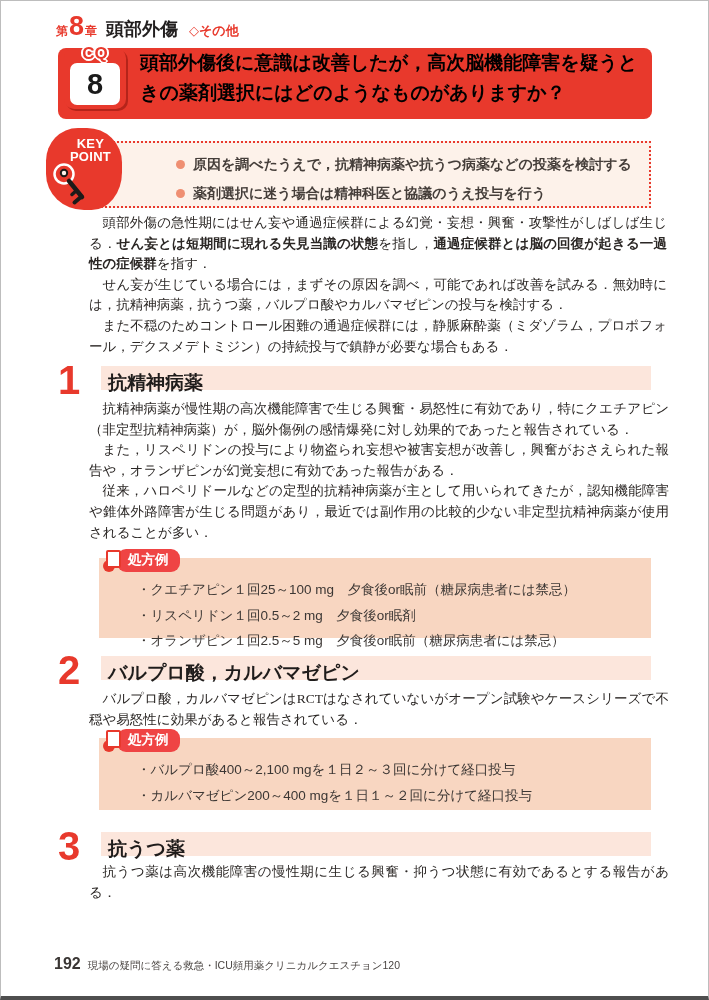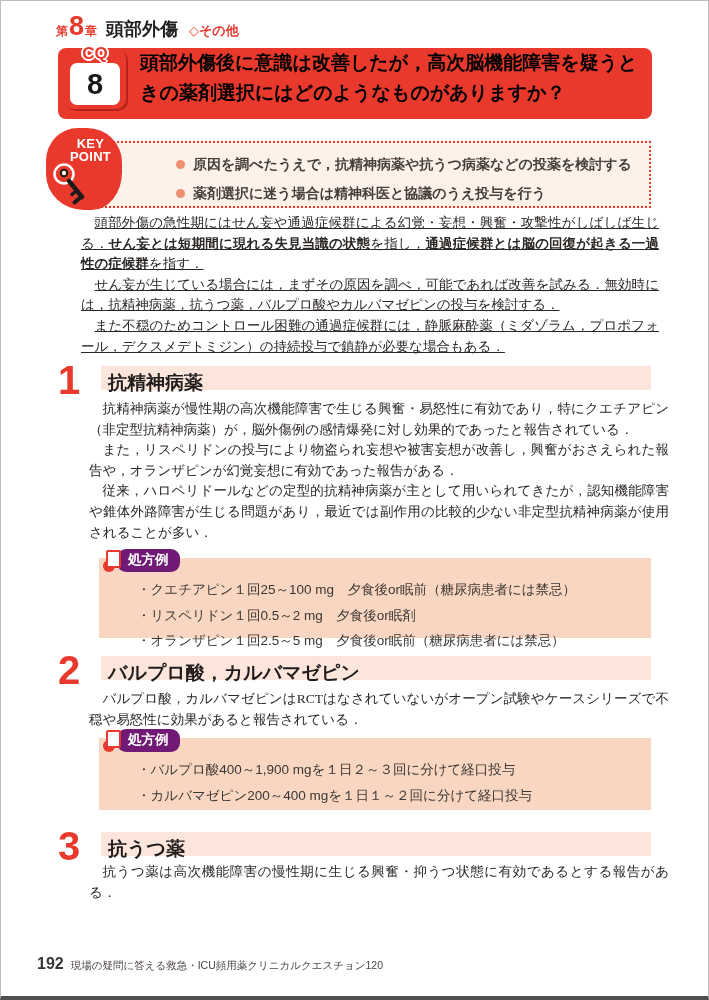--- a/index.html
+++ b/index.html
@@ -60,27 +60,27 @@
   .sec-title { position:absolute; left:50px; top:9px; color:#1f1c1b;
     font-family:"Liberation Sans","DejaVu Sans",sans-serif; font-weight:bold; font-size:19px;text-align:right; }
 
   
   .rx-box { position:absolute; left:98px; width:552px; background:#f8d6c1; padding:19px 10px 6px 38px; }
   .rx-label-wrap { position:absolute; top:-9px; left:4px; display:flex; align-items:center; }
   .rx-icon { position:relative; width:20px; height:22px; flex:none; margin-right:-6px; z-index:1; }
   .rx-icon .dot { position:absolute; left:0; bottom:0; width:12px; height:12px; border-radius:50%; background:#e8392c; }
   .rx-icon .pad { position:absolute; left:3px; top:0; width:15px; height:18px;
     background:#ffffff; border:2px solid #e8392c; border-radius:2px; }
-  .rx-label { background:#701a75; color:#ffffff; border-radius:9px; padding:2px 11px 3px;
+  .rx-label { background:#ef4444; color:#ffffff; border-radius:9px; padding:2px 11px 3px;
     font-family:"Liberation Sans","DejaVu Sans",sans-serif; font-weight:bold; font-size:13.5px; }
   .rx-item { font-family:"Liberation Sans","DejaVu Sans",sans-serif; font-size:13.5px;
     line-height:25.5px; color:#3c3734; }
 
   
-  .footer { position:absolute; top:954px; left:36px; display:flex; align-items:baseline;
+  .footer { position:absolute; top:954px; left:53px; display:flex; align-items:baseline;
     font-family:"Liberation Sans","DejaVu Sans",sans-serif; }
   .pg-num { font-size:16px; font-weight:bold; color:#3a3634; }
   .pg-title { font-size:10.5px; color:#4a4542; margin-left:7px; }
 </style>
 </head>
 <body>
 
 <div class="page">
 
   <div class="ch-header">
@@ -119,21 +119,21 @@
       <svg class="kp-key" width="42" height="46" viewBox="0 0 42 46">
         <circle cx="14" cy="12" r="9.5" fill="#e8392c" stroke="#ffffff" stroke-width="2.5"></circle>
         <circle cx="14" cy="11" r="3.2" fill="#fdf2ea" stroke="#1d1a19" stroke-width="2"></circle>
         <path d="M19 19 L32 35" stroke="#1d1a19" stroke-width="4.5" stroke-linecap="round"></path>
         <path d="M31.5 34.5 l-7 6" stroke="#1d1a19" stroke-width="4" stroke-linecap="round"></path>
         <path d="M26.5 28.5 l-4.5 4" stroke="#1d1a19" stroke-width="3.5" stroke-linecap="round"></path>
       </svg>
     </div>
   </div>
 
-  <div class="body-block" style="top:212px; left:80px; width:578px;text-decoration:underline;">
+  <div class="body-block" style="top:212px; left:88px; width:578px;">
     <p><span>頭部外傷の急性期にはせん妄や通過症候群による幻覚・妄想・興奮・攻撃性がしばしば生じる．</span><span class="gb">せん妄とは短期間に現れる失見当識の状態</span><span>を指し，</span><span class="gb">通過症候群とは脳の回復が起きる一過性の症候群</span><span>を指す．</span></p>
     <p>せん妄が生じている場合には，まずその原因を調べ，可能であれば改善を試みる．無効時には，抗精神病薬，抗うつ薬，バルプロ酸やカルバマゼピンの投与を検討する．</p>
     <p>また不穏のためコントロール困難の通過症候群には，静脈麻酔薬（ミダゾラム，プロポフォール，デクスメデトミジン）の持続投与で鎮静が必要な場合もある．</p>
   </div>
 
   <div class="sec-head" style="top:360px;">
     <span class="sec-band"></span>
     <span class="sec-num">1</span>
     <span class="sec-title">抗精神病薬</span>
   </div>
@@ -164,21 +164,21 @@
     <p>バルプロ酸，カルバマゼピンはRCTはなされていないがオープン試験やケースシリーズで不穏や易怒性に効果があると報告されている．</p>
   </div>
   <div class="rx-box" style="top:737px; height:72px;">
     <div class="rx-label-wrap">
       <span class="rx-icon">
           <span class="dot"></span>
           <span class="pad"></span>
         </span>
       <span class="rx-label">処方例</span>
     </div>
-    <div class="rx-item">・バルプロ酸400～1,900 mgを１日２～３回に分けて経口投与</div>
+    <div class="rx-item">・バルプロ酸400～2,100 mgを１日２～３回に分けて経口投与</div>
     <div class="rx-item">・カルバマゼピン200～400 mgを１日１～２回に分けて経口投与</div>
   </div>
 
   <div class="sec-head" style="top:826px;">
     <span class="sec-band"></span>
     <span class="sec-num">3</span>
     <span class="sec-title">抗うつ薬</span>
   </div>
   <div class="body-block" style="top:861px; left:88px; width:580px;">
     <p>抗うつ薬は高次機能障害の慢性期に生じる興奮・抑うつ状態に有効であるとする報告がある．</p>

